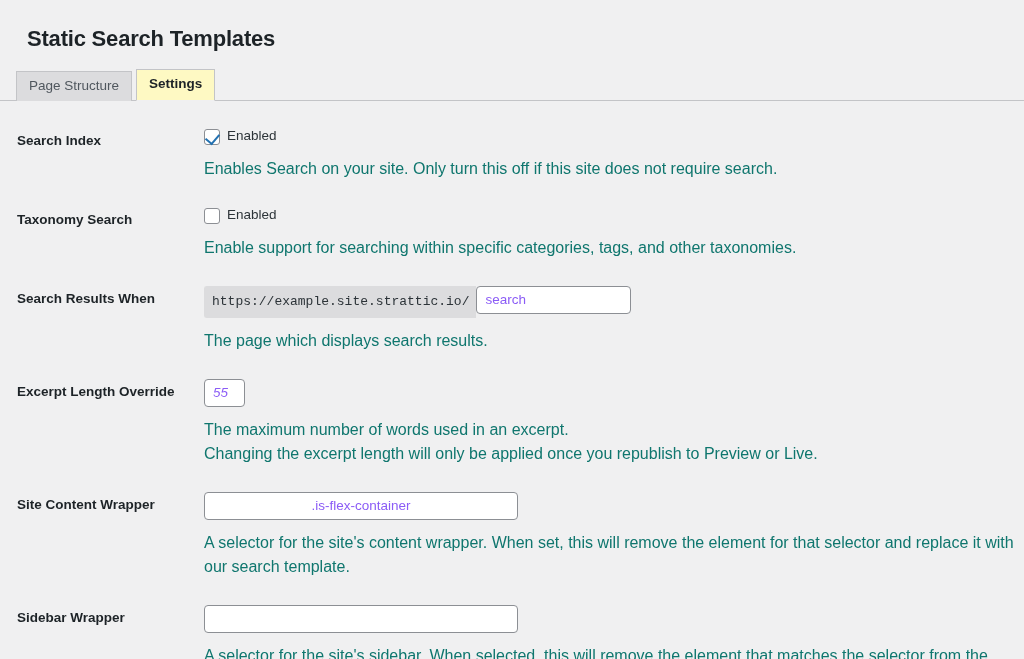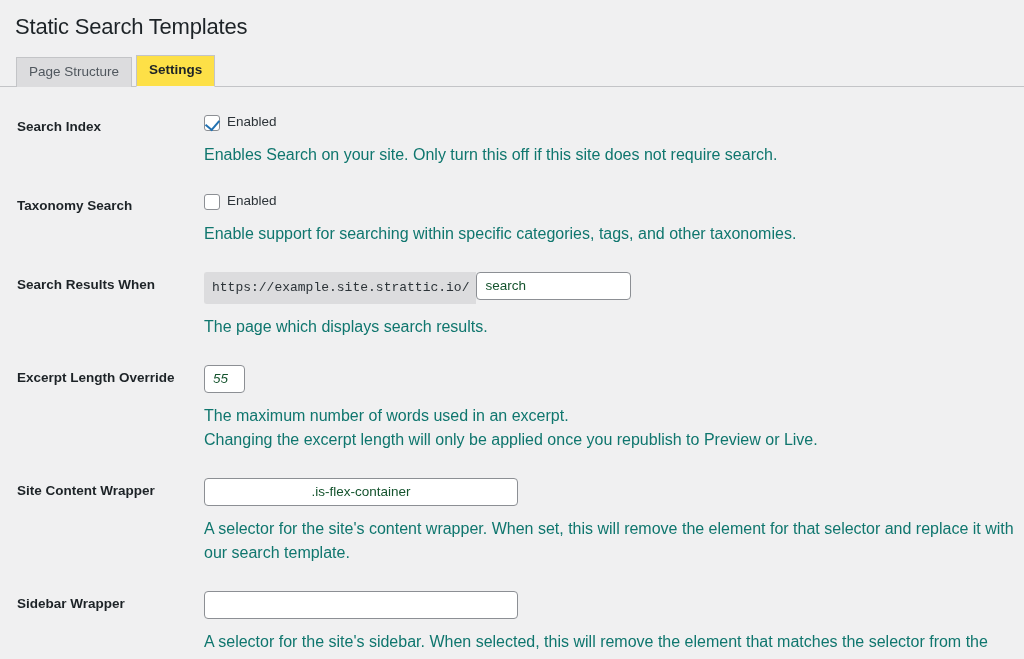--- a/index.html
+++ b/index.html
@@ -13,24 +13,24 @@
     background: #f0f0f1;
     font-family: "Liberation Sans", sans-serif;
     color: #1d2327;
     overflow: hidden;
     position: relative;
   }
 
   
   .page-title {
     font-size: 22px;
-    font-weight: 400;
+    font-weight: 700;
     color: #1d2327;
     line-height: 1.3;
-    margin: 4px;
+    margin: 16px;
     padding: 9px 0 0 11px;
     letter-spacing: -0.2px;
   }
 
   
   .nav-tab-wrapper {
     position: relative;
     margin: 14px 0 0 0;
     padding-left: 16px;
     height: 31px;
@@ -47,21 +47,21 @@
     background: #dcdcde;
     border: 1px solid #c3c4c7;
     border-bottom: none;
     padding: 3px 12px 4px 12px;
     margin: 0 4px -1px 0;
     text-decoration: none;
     cursor: pointer;
     white-space: nowrap;
   }
   .nav-tab.active {
-    background: #fde047;
+    background: #fef9c3;
     border-bottom: 1px solid #f0f0f1;
     color: #1d2327;
     font-weight: 700;
     padding-bottom: 5px;
     margin-top: 47px;
   }
 
   
   .form-table {
     width: 100%;
@@ -130,21 +130,21 @@
     color: #0f766e;
     margin-top: 11px;
     line-height: 1.5;
   }
   .description .line { display: block; }
 
   
   input[type="text"] {
     font-family: "Liberation Sans", sans-serif;
     font-size: 13.5px;
-    color: #14532d;
+    color: #8b5cf6;
     background: #fff;
     border: 1px solid #8c8f94;
     border-radius: 4px;
     padding: 0 8px;
     height: 28px;
     line-height: 26px;
     outline: none;
   }
   input.slug-field { width: 155px; }
   input.num-field  { width: 41px; font-style: italic; }

